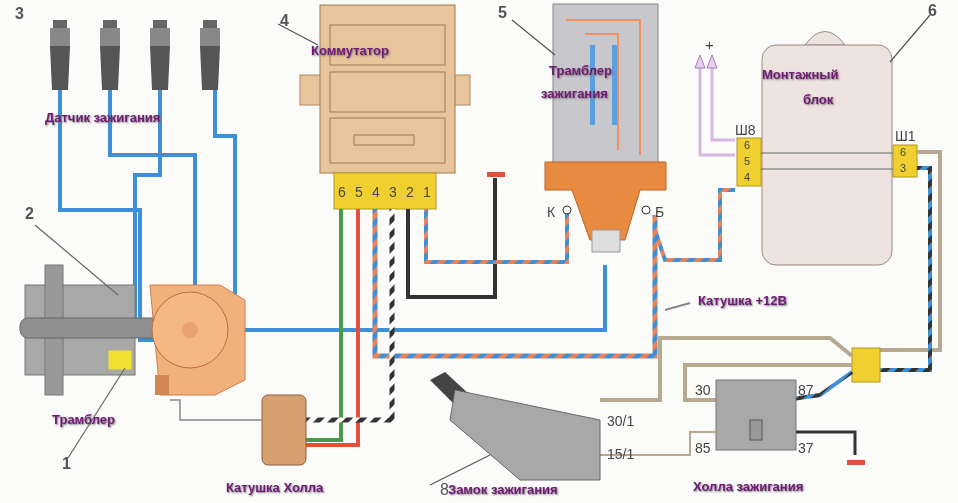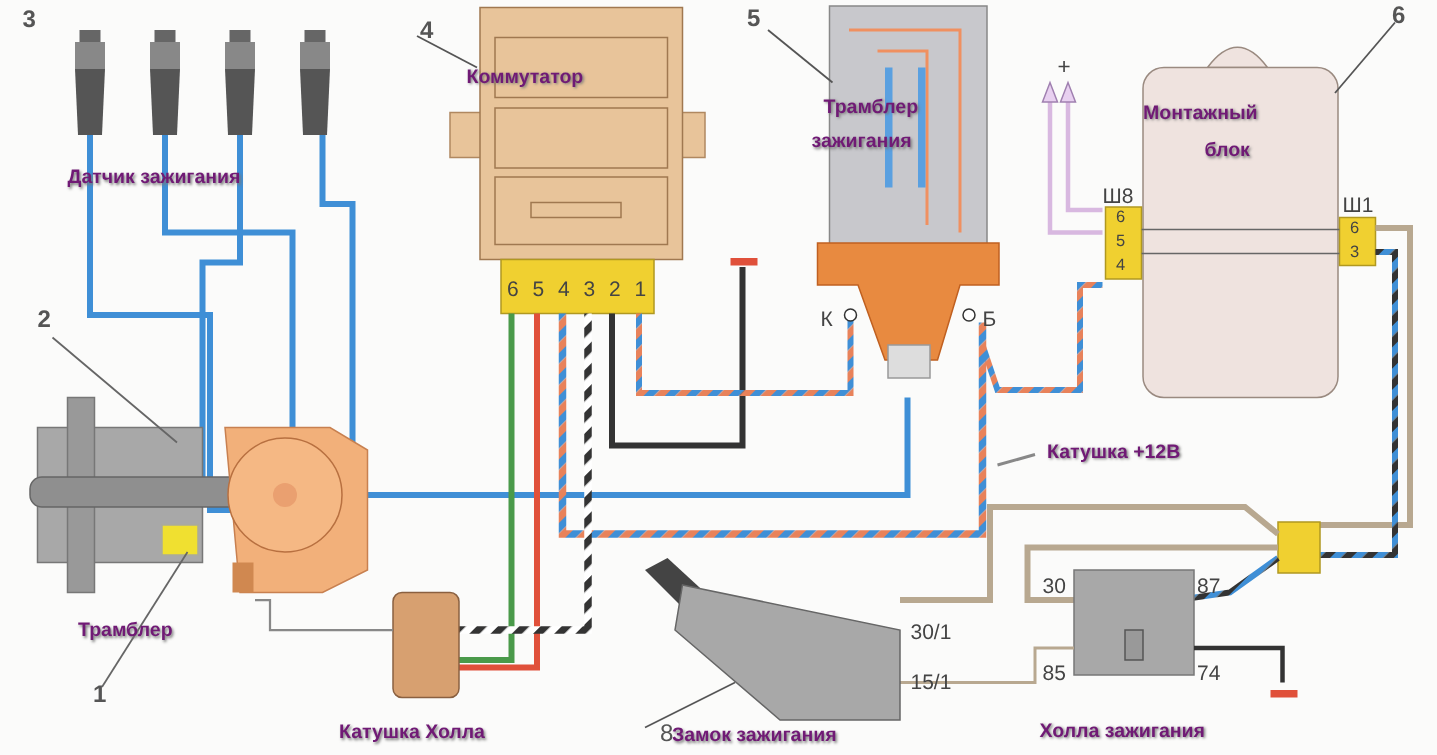--- a/index.html
+++ b/index.html
@@ -192,14 +192,14 @@
 
 <div class="lbl" style="left:226px;top:480px">Катушка Холла</div>
 <div class="num" style="left:440px;top:481px;font-weight:normal">8</div>
 <div class="lbl" style="left:448px;top:482px">Замок зажигания</div>
 <div class="pin" style="left:607px;top:413px">30/1</div>
 <div class="pin" style="left:607px;top:446px">15/1</div>
 
 <div class="pin" style="left:695px;top:382px">30</div>
 <div class="pin" style="left:798px;top:382px">87</div>
 <div class="pin" style="left:695px;top:440px">85</div>
-<div class="pin" style="left:798px;top:440px">74</div>
+<div class="pin" style="left:798px;top:440px">37</div>
 <div class="lbl" style="left:693px;top:479px">Холла зажигания</div>
 
 </body></html>

